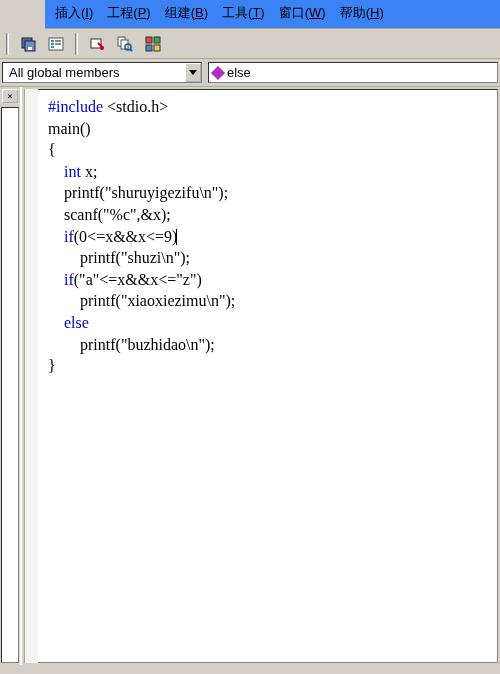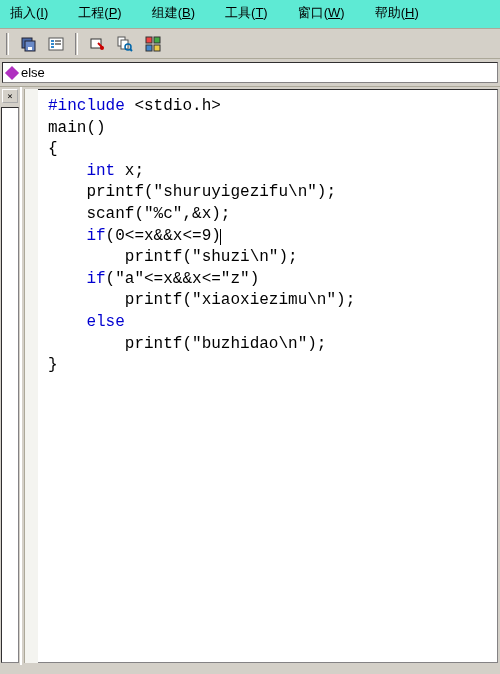--- a/index.html
+++ b/index.html
@@ -8,24 +8,25 @@
     padding: 0;
     width: 500px;
     height: 674px;
     background: #d4d0c8;
     font-family: "Simsun", "Tahoma", sans-serif;
     font-size: 13px;
     overflow: hidden;
   }
   .menubar {
     display: flex;
-    gap: 18px;
+    gap: 2px;
     padding: 2px 4px 4px 4px;
-    background: #5eead4;
+    background: #3b82f6;
     border-bottom: 1px solid #aca899;
+    margin-left: 45px;
   }
   .menubar .mi {
     padding: 2px 6px;
     cursor: default;
     white-space: nowrap;
     color: #000;
   }
   .menubar .mi .ul { text-decoration: underline; }
   .toolbar {
     display: flex;
@@ -122,21 +123,21 @@
     width: 14px;
     background: #f4f4f0;
     border-left: 1px solid #aca899;
   }
   .code {
     flex: 1;
     background: #fff;
     border: 1px inset #848284;
     border-left: none;
     padding: 6px 10px;
-    font-family: Liberation Mono, monospace;
+    font-family: Liberation Serif, serif;
     font-size: 16px;
     line-height: 1.35;
     white-space: pre;
     overflow: hidden;
     color: #000;
   }
   .kw { color: #0000d0; }
   .pp { color: #0000d0; }
   .inc { color: #000; }
   .caret {
@@ -216,20 +217,28 @@
     <svg viewBox="0 0 16 16" width="16" height="16">
         <rect x="1" y="1" width="6" height="6" fill="#e44" stroke="#333"></rect>
         <rect x="9" y="1" width="6" height="6" fill="#4a4" stroke="#333"></rect>
         <rect x="1" y="9" width="6" height="6" fill="#48c" stroke="#333"></rect>
         <rect x="9" y="9" width="6" height="6" fill="#ec4" stroke="#333"></rect>
       </svg>
   </div>
 </div>
 
 <div class="dropdown-row">
+  <div class="combo" style="width:200px">
+    <div class="txt">All global members</div>
+    <div class="arrow">
+      <svg viewBox="0 0 8 6">
+          <path d="M0 0 L8 0 L4 5 Z" fill="#000"></path>
+        </svg>
+    </div>
+  </div>
   <div class="func-combo">
     <div class="diamond"></div>
     <div>else</div>
   </div>
 </div>
 
 <div class="main-area">
   <div class="side-panel">
     <div class="side-close">
         <span>×</span>

